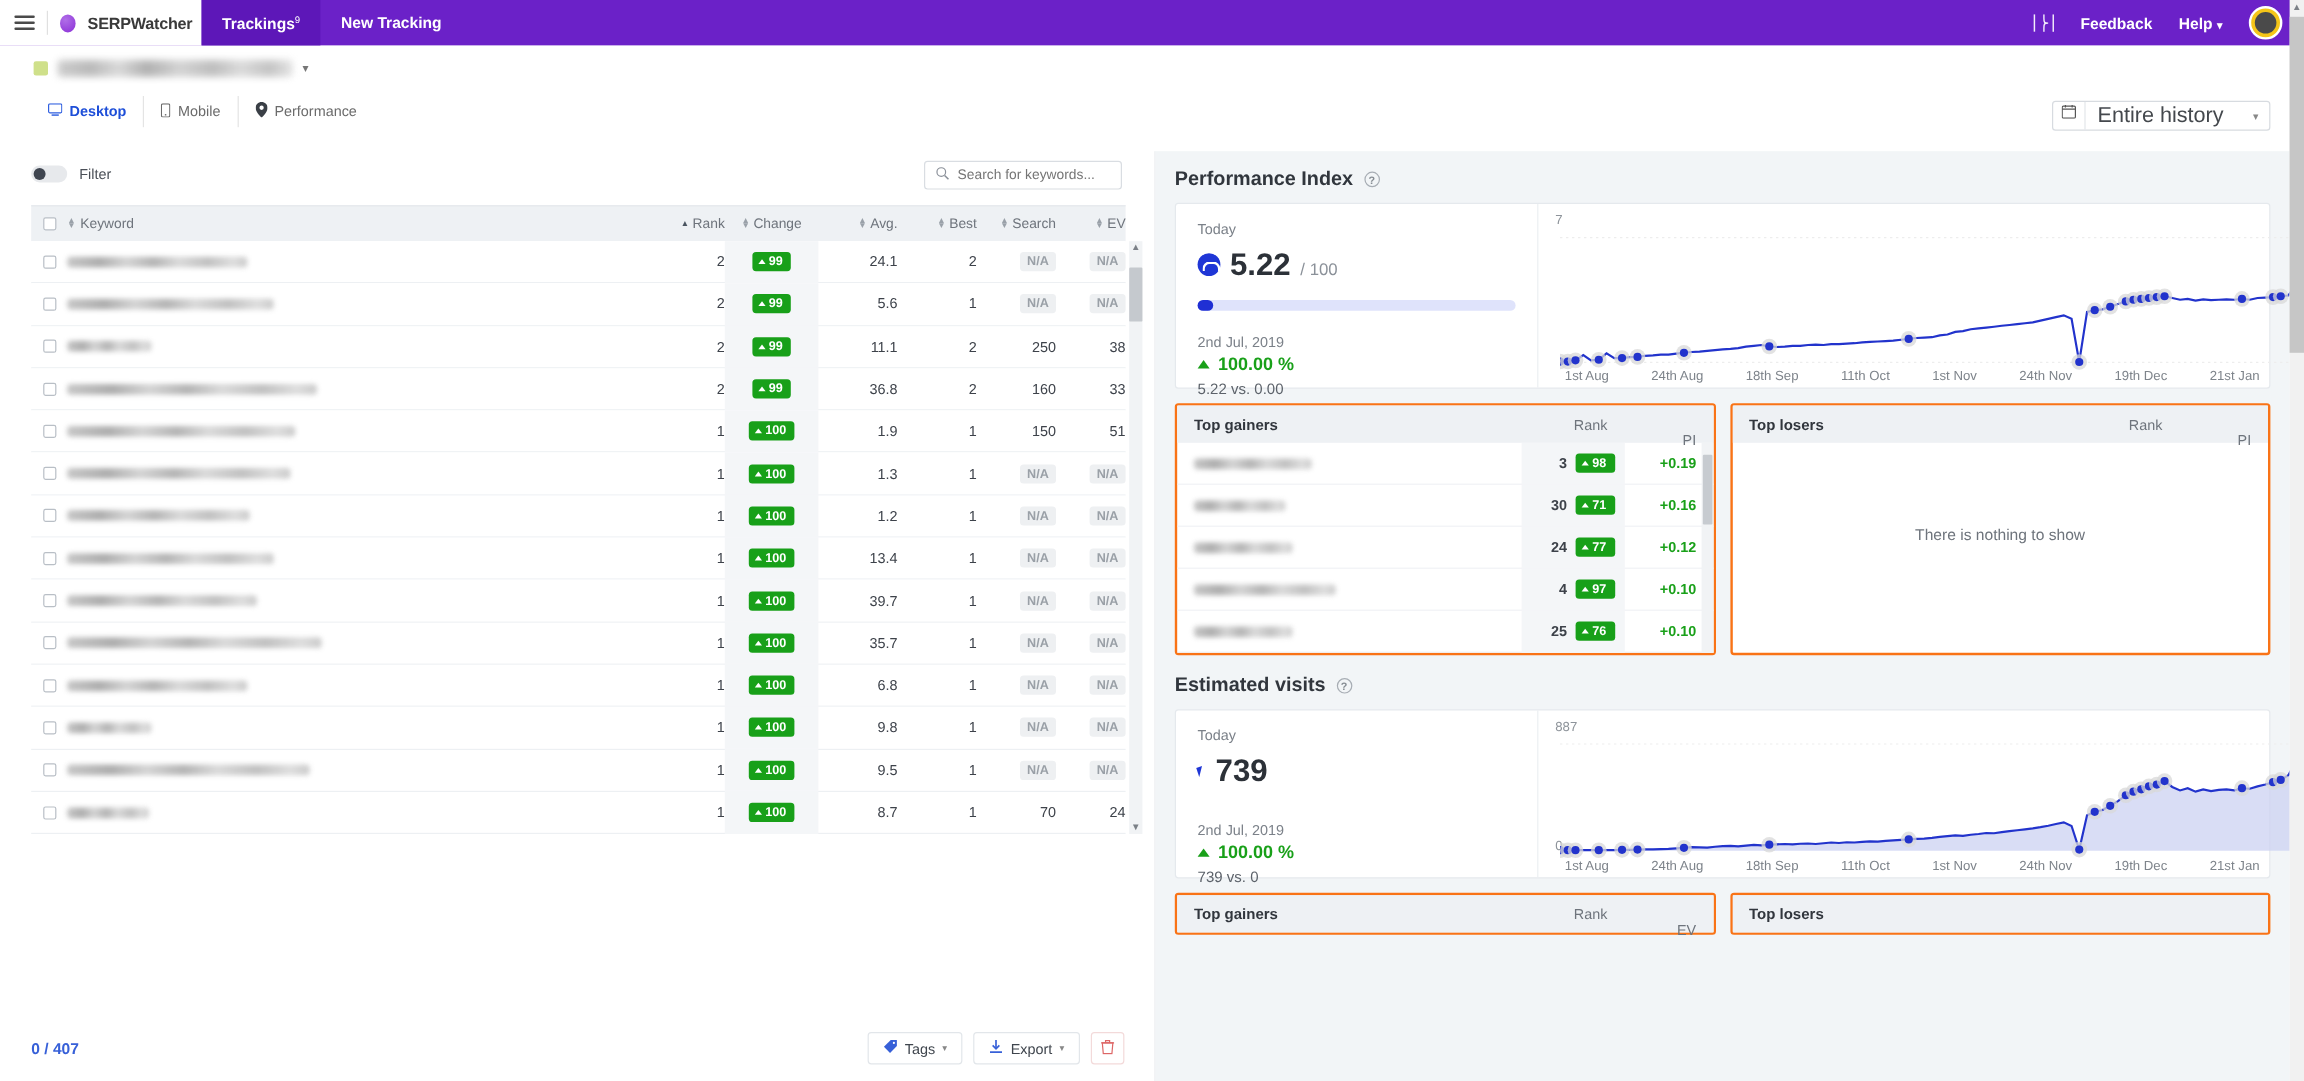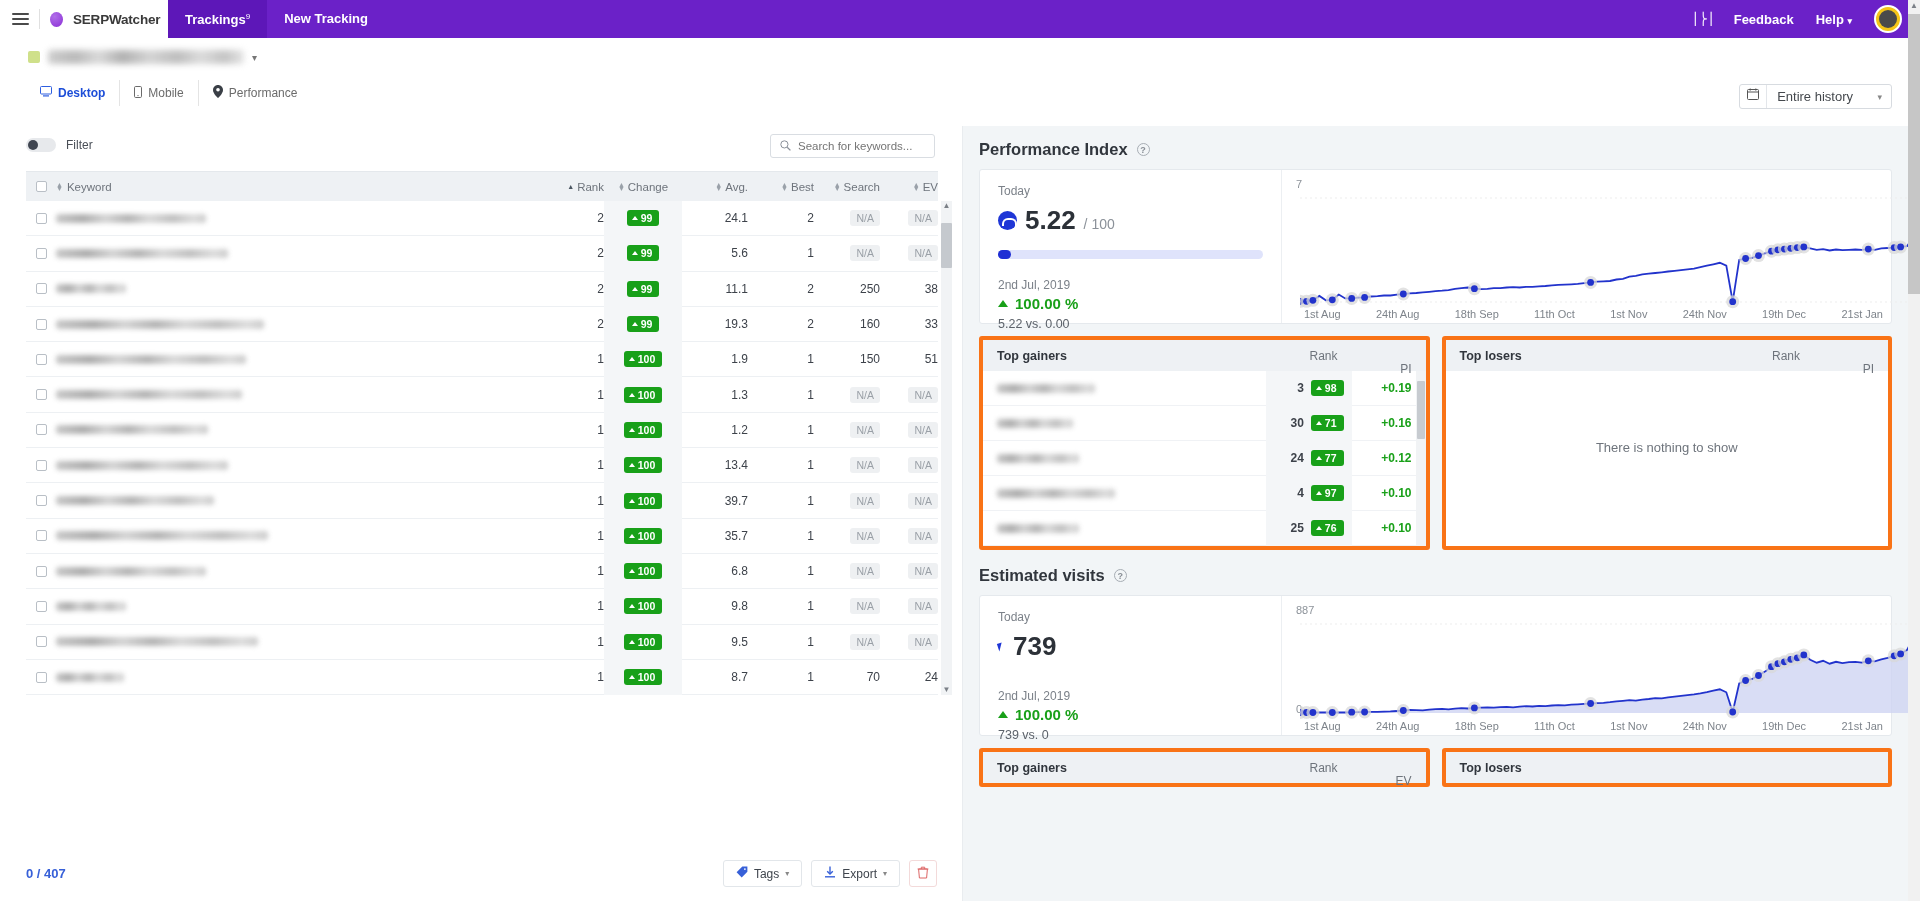--- a/index.html
+++ b/index.html
@@ -63,21 +63,21 @@
   .seg.active { color: #1d4ed8; font-weight: bold; }
   .seg.nolines { border-right: none; }
   .ico { display: inline-block; }
 
   .dateselect {
     position: absolute; top: 46px; right: 28px;
     display: flex; align-items: center; height: 25px;
     border: 1px solid #d7dbe0; border-radius: 3px; background: #fff;
   }
   .dateselect .cal { padding: 0 7px; border-right: 1px solid #e3e6ea; font-size: 11px; color: #555; line-height: 23px;}
-  .dateselect .dval { padding: 0 38px 0 10px; font-size: 13px; color: #44484d; }
+  .dateselect .dval { padding: 0 38px 0 10px; font-size: 18px; color: #44484d; }
   .dateselect .dcar { position: absolute; right: 9px; font-size: 9px; color: #888; }
 
   .actions { position: absolute; top: 89px; right: 26px; display: flex; align-items: center; gap: 9px; }
   .btn {
     height: 27px; display: flex; align-items: center; gap: 6px; padding: 0 13px;
     font-size: 12px; font-weight: bold; border-radius: 3px; cursor: pointer; white-space: nowrap;
   }
   .btn-green { background: #20a020; color: #fff; }
   .btn-white { background: #fff; color: #2f5fe0; border: 1px solid #dde1e6; }
   .btn-dots { background:#fff; border:1px solid #dde1e6; width:26px; height:27px; border-radius:3px;
@@ -130,21 +130,21 @@
   .kw-blur {
     height: 9px; border-radius: 3px;
     background: linear-gradient(90deg,#c4c4c4,#a9a9a9 18%,#d2d2d2 33%,#b0b0b0 48%,#d8d8d8 62%,#bdbdbd 78%,#dcdcdc 92%,#c8c8c8);
     filter: blur(2.4px); opacity: .95;
   }
   .badge-up {
     background: #18a019; color: #fff; font-size: 10.5px; font-weight: bold;
     border-radius: 3px; padding: 2px 7px 2px 5px; display: inline-flex; align-items: center; gap: 3px;
   }
   .tri-up { width:0;height:0;border-left:3px solid transparent;border-right:3px solid transparent;border-bottom:4px solid #fff; }
-  .na { background: #eef0f2; color: #9aa0a7; font-size: 10.5px; border-radius: 3px; padding: 2px 6px; }
+  .na { background: #eef0f2; color: #9aa0a7; font-size: 10.5px; border-radius: 3px; padding: 2px 6px; font-weight: bold; }
   .tbl-scrollbar {
     position: absolute; top: 0; right: -14px; width: 11px; height: 494px; background: #f1f3f5;
     display: flex; flex-direction: column; align-items: center;
   }
   .sb-arrow { font-size: 8px; color: #7b8087; line-height: 10px; }
   .sb-track { flex: 1; width: 11px; position: relative; }
   .sb-thumb { position: absolute; top: 12px; left: 0; width: 11px; height: 45px; background: #c5c9ce; border-radius: 1px; }
 
   .ltfooter { position: absolute; bottom: 14px; left: 26px; right: 25px; display: flex; align-items: center; }
   .count { font-size: 13px; font-weight: bold; color: #3760d8; }
@@ -194,21 +194,21 @@
   .tri-up-g { width:0;height:0;border-left:5px solid transparent;border-right:5px solid transparent;border-bottom:7px solid #19a019; }
   .delta-txt { font-size: 15px; font-weight: bold; color: #19a019; }
   .metric-cmp { margin-top: 5px; font-size: 12.5px; color: #5c626a; }
   .chartarea { flex: 1; position: relative; padding: 10px 8px 4px 12px; }
   .ymax { position: absolute; top: 8px; left: 14px; font-size: 11px; color: #8d939a; }
   .ymin { position: absolute; bottom: 20px; left: 14px; font-size: 11px; color: #8d939a; }
   .xaxis { position: absolute; bottom: 3px; left: 22px; right: 8px; display: flex; justify-content: space-between; }
   .xaxis span { font-size: 11px; color: #7e848b; }
 
   .lists-row { display: flex; gap: 12px; margin-top: 12px; }
-  .listcard { flex: 1; background: #fff; border: 4px solid #f97316; border-radius: 3px; }
+  .listcard { flex: 1; background: #fff; border: 2px solid #f97316; border-radius: 3px; }
   .lhead {
     display: flex; align-items: center; height: 31px; padding: 0 14px;
     background: #eef1f4; font-size: 12px; color: #6e747c;
   }
   .lhead b { font-size: 12.5px; color: #31363d; flex: 1; }
   .lh-rank { width: 86px; text-align: right; }
   .lh-pi { width: 74px; text-align: right; margin-top: 27px; }
   .lrow { display: flex; align-items: center; height: 35px; border-bottom: 1px solid #f0f2f5; font-size: 12px; }
   .lrow .lkw { flex: 1; padding-left: 14px; }
   .lrow .lrank {
@@ -463,21 +463,21 @@
             <div class="c-chk">
               <div class="chk"></div>
             </div>
             <div class="c-kw">
               <div class="kw-blur" style="width:208px"></div>
             </div>
             <div class="c-n">2</div>
             <div class="c-ch">
               <span class="badge-up"><span class="tri-up"></span>99</span>
             </div>
-            <div class="c-n">19.3</div>
+            <div class="c-n">36.8</div>
             <div class="c-n">2</div>
             <div class="c-n">160</div>
             <div class="c-n" style="width:58px;">33</div>
           </div>
           <div class="krow">
             <div class="c-chk">
               <div class="chk"></div>
             </div>
             <div class="c-kw">
               <div class="kw-blur" style="width:190px"></div>

